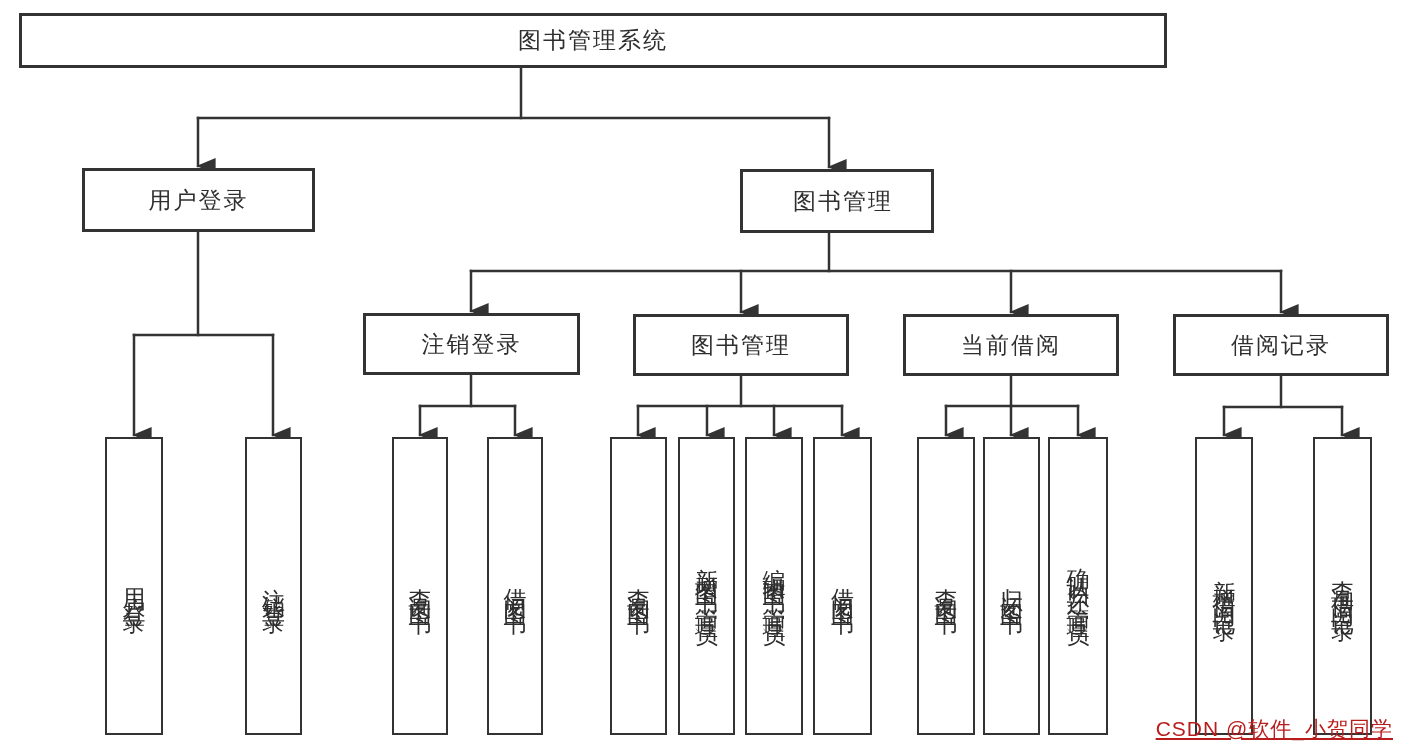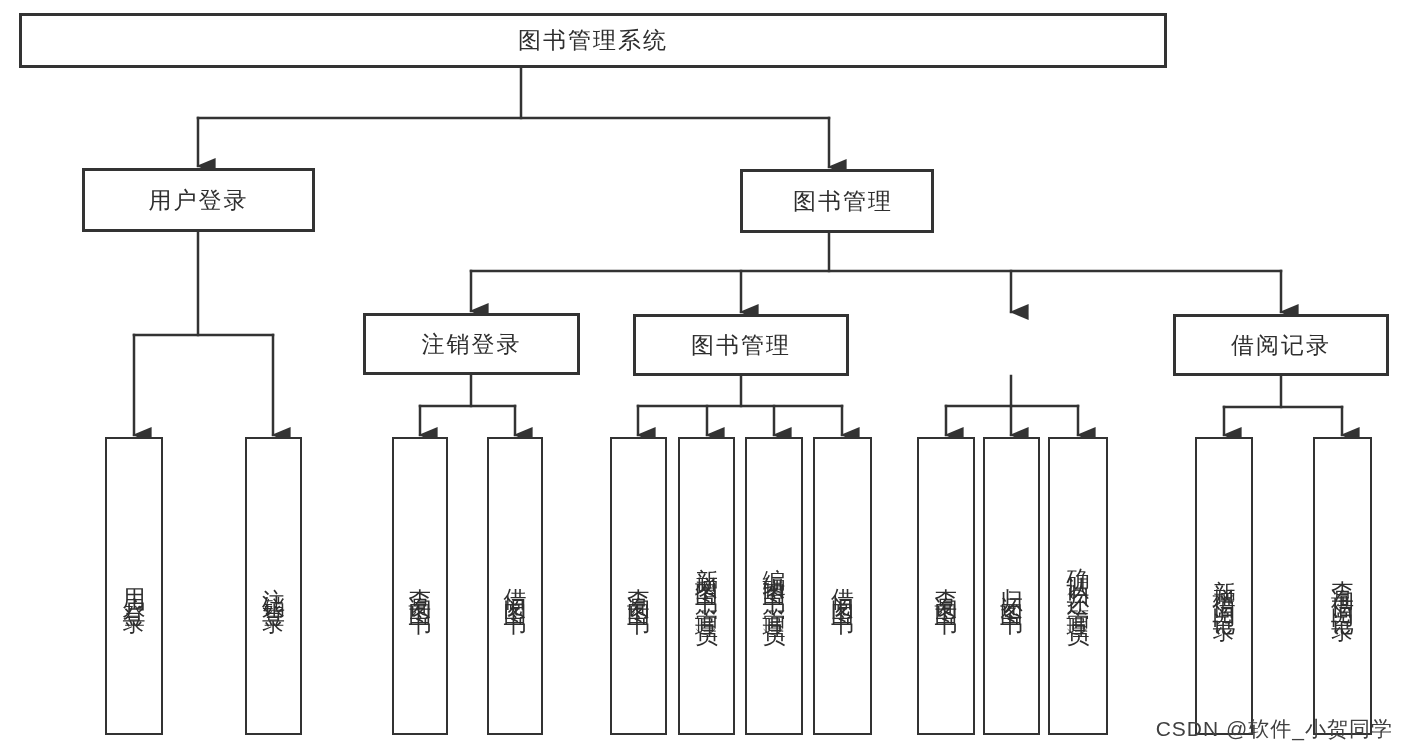--- a/index.html
+++ b/index.html
@@ -31,24 +31,25 @@
   }
   .leaf .v-label{
     font-size:23px;
     letter-spacing:8px;
     line-height:1;
   }
   .watermark{
     position:absolute;
     right:12px;bottom:4px;
     font-size:21px;
-    color:#404040;
+    color:#b91c1c;
     letter-spacing:1px;
     z-index:2;
     white-space:nowrap;
+    text-decoration:underline;
   }
 </style>
 </head>
 <body>
 
 <div id="canvas">
 
   <svg id="connectors" width="1405" height="747" viewBox="0 0 1405 747">
     <defs>
       <marker id="arrow" viewBox="0 0 10 12" refX="5" refY="11" markerWidth="6.4" markerHeight="7.7" orient="auto">
@@ -123,20 +124,23 @@
   <div class="box" style="left:740px;top:169px;width:194px;height:64px;padding-left:12px;">
     <span class="h-label">图书管理</span>
   </div>
 
   <div class="box" style="left:363px;top:313px;width:217px;height:62px;">
     <span class="h-label">注销登录</span>
   </div>
   <div class="box" style="left:633px;top:314px;width:216px;height:62px;">
     <span class="h-label">图书管理</span>
   </div>
+  <div class="box" style="left:903px;top:314px;width:216px;height:62px;">
+    <span class="h-label">当前借阅</span>
+  </div>
   <div class="box" style="left:1173px;top:314px;width:216px;height:62px;">
     <span class="h-label">借阅记录</span>
   </div>
 
   <div class="box leaf" style="left:105px;top:437px;width:58px;height:298px;">
     <span class="v-label">用户登录</span>
   </div>
   <div class="box leaf" style="left:245px;top:437px;width:57px;height:298px;">
     <span class="v-label">注销登录</span>
   </div>

